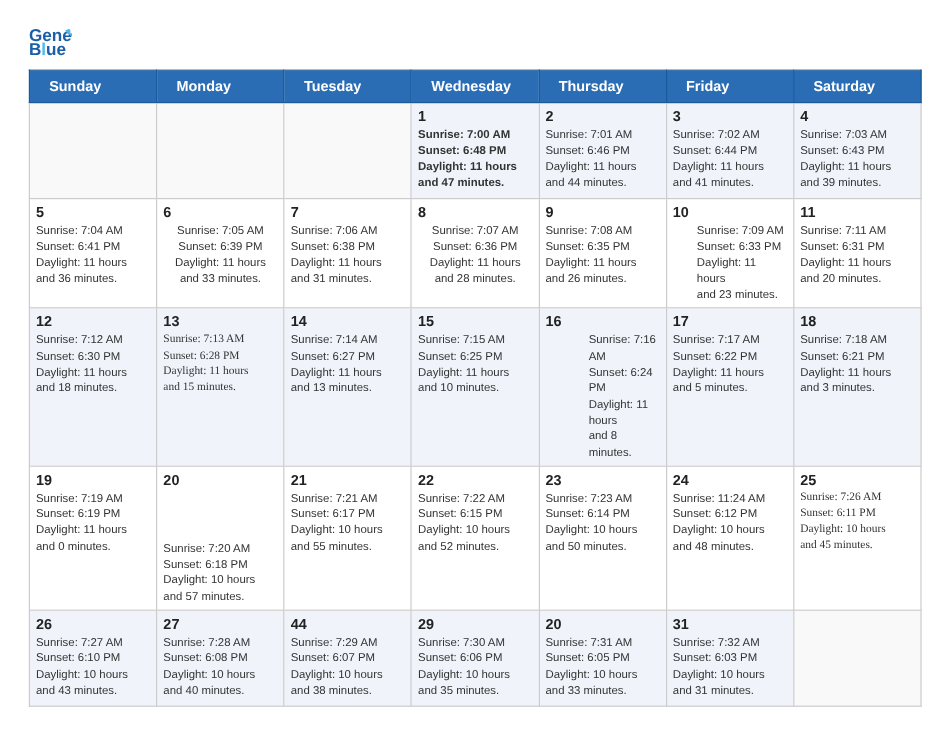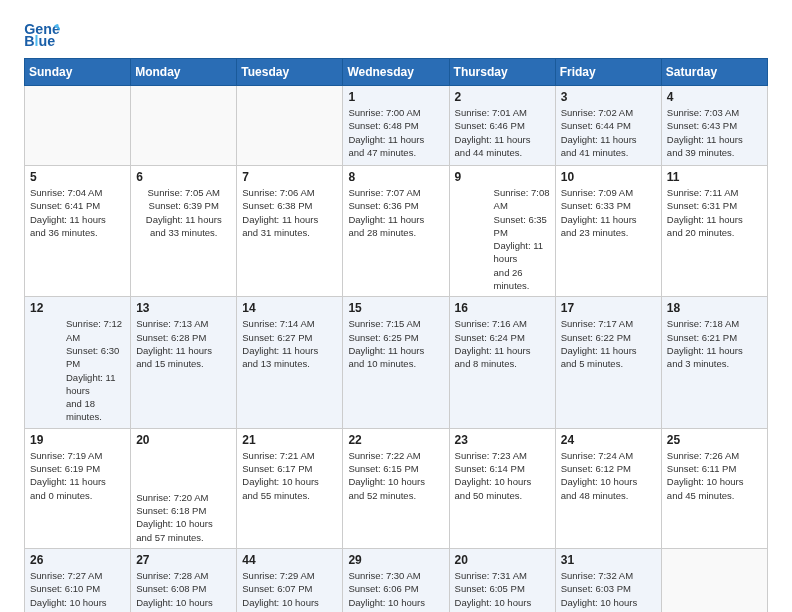--- a/index.html
+++ b/index.html
@@ -41,21 +41,21 @@
     table {
       width: 100%;
       border-collapse: collapse;
       table-layout: fixed;
     }
     thead tr th {
       background-color: #2a6db5;
       color: #fff;
       font-size: 12px;
       font-weight: bold;
-      padding: 6px 4px;
+      padding: 6px 16px;
       text-align: left;
       border: 1px solid #1a5a9a;
     }
     tbody tr td {
       border: 1px solid #ccc;
       vertical-align: top;
       padding: 4px 5px;
       font-size: 10px;
       color: #333;
       height: 80px;
@@ -111,21 +111,21 @@
         <th>Saturday</th>
       </tr>
   </thead>
   <tbody id="calendar-body">
   <tr>
         <td class="empty-cell"></td>
         <td class="empty-cell"></td>
         <td class="empty-cell"></td>
         <td>
           <span class="day-number">1</span>
-          <div class="day-info" style="white-space: pre-line;">Sunrise: 7:00 AM
+          <div class="day-info" style="white-space: pre-line; font-weight: bold;">Sunrise: 7:00 AM
 Sunset: 6:48 PM
 Daylight: 11 hours
 and 47 minutes.</div>
         </td>
         <td>
           <span class="day-number">2</span>
           <div class="day-info" style="white-space: pre-line;">Sunrise: 7:01 AM
 Sunset: 6:46 PM
 Daylight: 11 hours
 and 44 minutes.</div>
@@ -162,79 +162,79 @@
         </td>
         <td>
           <span class="day-number">7</span>
           <div class="day-info" style="white-space: pre-line;">Sunrise: 7:06 AM
 Sunset: 6:38 PM
 Daylight: 11 hours
 and 31 minutes.</div>
         </td>
         <td>
           <span class="day-number">8</span>
-          <div class="day-info" style="white-space: pre-line;">Sunrise: 7:07 AM
+          <div class="day-info" style="white-space: pre-line; text-align: center;">Sunrise: 7:07 AM
 Sunset: 6:36 PM
 Daylight: 11 hours
 and 28 minutes.</div>
         </td>
         <td>
           <span class="day-number">9</span>
-          <div class="day-info" style="white-space: pre-line; margin-left: 39px;">Sunrise: 7:08 AM
+          <div class="day-info" style="white-space: pre-line;">Sunrise: 7:08 AM
 Sunset: 6:35 PM
 Daylight: 11 hours
 and 26 minutes.</div>
         </td>
         <td>
           <span class="day-number">10</span>
-          <div class="day-info" style="white-space: pre-line;">Sunrise: 7:09 AM
+          <div class="day-info" style="white-space: pre-line; margin-left: 20px;">Sunrise: 7:09 AM
 Sunset: 6:33 PM
 Daylight: 11 hours
 and 23 minutes.</div>
         </td>
         <td>
           <span class="day-number">11</span>
           <div class="day-info" style="white-space: pre-line;">Sunrise: 7:11 AM
 Sunset: 6:31 PM
 Daylight: 11 hours
 and 20 minutes.</div>
         </td>
       </tr>
       <tr>
         <td>
           <span class="day-number">12</span>
-          <div class="day-info" style="white-space: pre-line; margin-left: 36px;">Sunrise: 7:12 AM
+          <div class="day-info" style="white-space: pre-line;">Sunrise: 7:12 AM
 Sunset: 6:30 PM
 Daylight: 11 hours
 and 18 minutes.</div>
         </td>
         <td>
           <span class="day-number">13</span>
-          <div class="day-info" style="white-space: pre-line;">Sunrise: 7:13 AM
+          <div class="day-info" style="white-space: pre-line; font-family: Liberation Serif, serif;">Sunrise: 7:13 AM
 Sunset: 6:28 PM
 Daylight: 11 hours
 and 15 minutes.</div>
         </td>
         <td>
           <span class="day-number">14</span>
           <div class="day-info" style="white-space: pre-line;">Sunrise: 7:14 AM
 Sunset: 6:27 PM
 Daylight: 11 hours
 and 13 minutes.</div>
         </td>
         <td>
           <span class="day-number">15</span>
           <div class="day-info" style="white-space: pre-line;">Sunrise: 7:15 AM
 Sunset: 6:25 PM
 Daylight: 11 hours
 and 10 minutes.</div>
         </td>
         <td>
           <span class="day-number">16</span>
-          <div class="day-info" style="white-space: pre-line;">Sunrise: 7:16 AM
+          <div class="day-info" style="white-space: pre-line; margin-left: 36px;">Sunrise: 7:16 AM
 Sunset: 6:24 PM
 Daylight: 11 hours
 and 8 minutes.</div>
         </td>
         <td>
           <span class="day-number">17</span>
           <div class="day-info" style="white-space: pre-line;">Sunrise: 7:17 AM
 Sunset: 6:22 PM
 Daylight: 11 hours
 and 5 minutes.</div>
@@ -278,28 +278,28 @@
         </td>
         <td>
           <span class="day-number">23</span>
           <div class="day-info" style="white-space: pre-line;">Sunrise: 7:23 AM
 Sunset: 6:14 PM
 Daylight: 10 hours
 and 50 minutes.</div>
         </td>
         <td>
           <span class="day-number">24</span>
-          <div class="day-info" style="white-space: pre-line;">Sunrise: 7:24 AM
+          <div class="day-info" style="white-space: pre-line;">Sunrise: 11:24 AM
 Sunset: 6:12 PM
 Daylight: 10 hours
 and 48 minutes.</div>
         </td>
         <td>
           <span class="day-number">25</span>
-          <div class="day-info" style="white-space: pre-line;">Sunrise: 7:26 AM
+          <div class="day-info" style="white-space: pre-line; font-family: Liberation Serif, serif;">Sunrise: 7:26 AM
 Sunset: 6:11 PM
 Daylight: 10 hours
 and 45 minutes.</div>
         </td>
       </tr>
       <tr>
         <td>
           <span class="day-number">26</span>
           <div class="day-info" style="white-space: pre-line;">Sunrise: 7:27 AM
 Sunset: 6:10 PM

